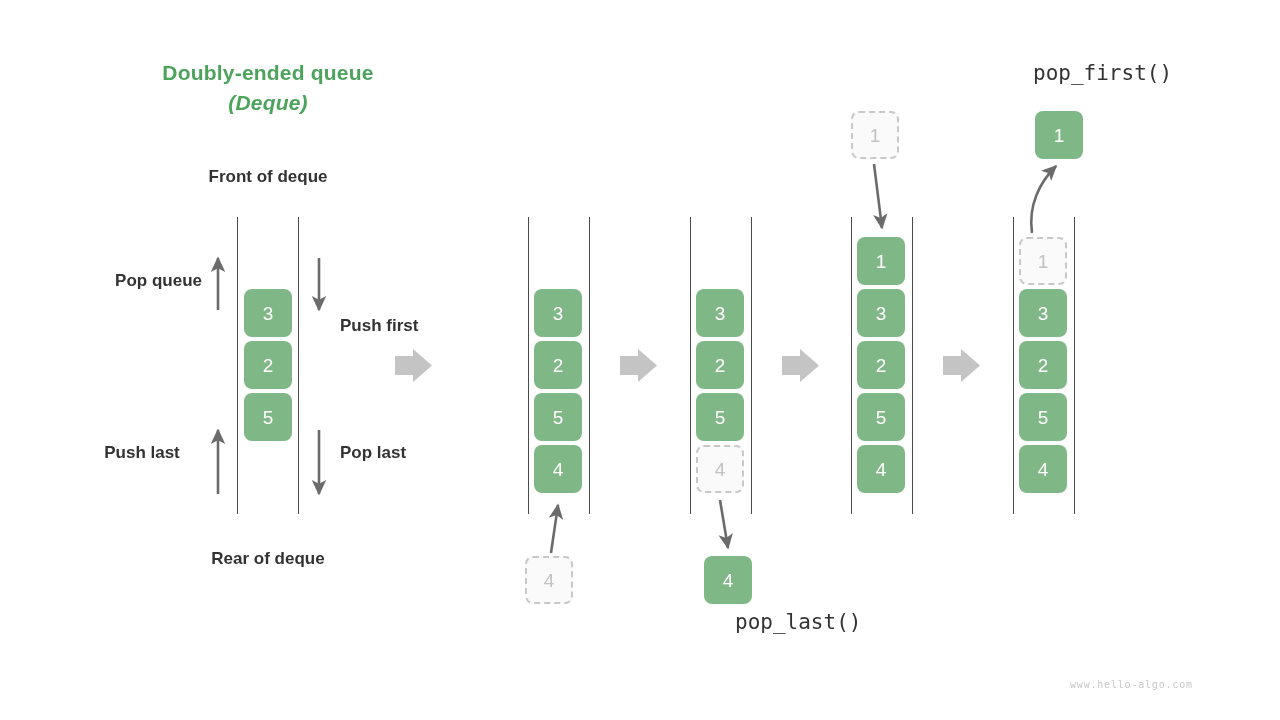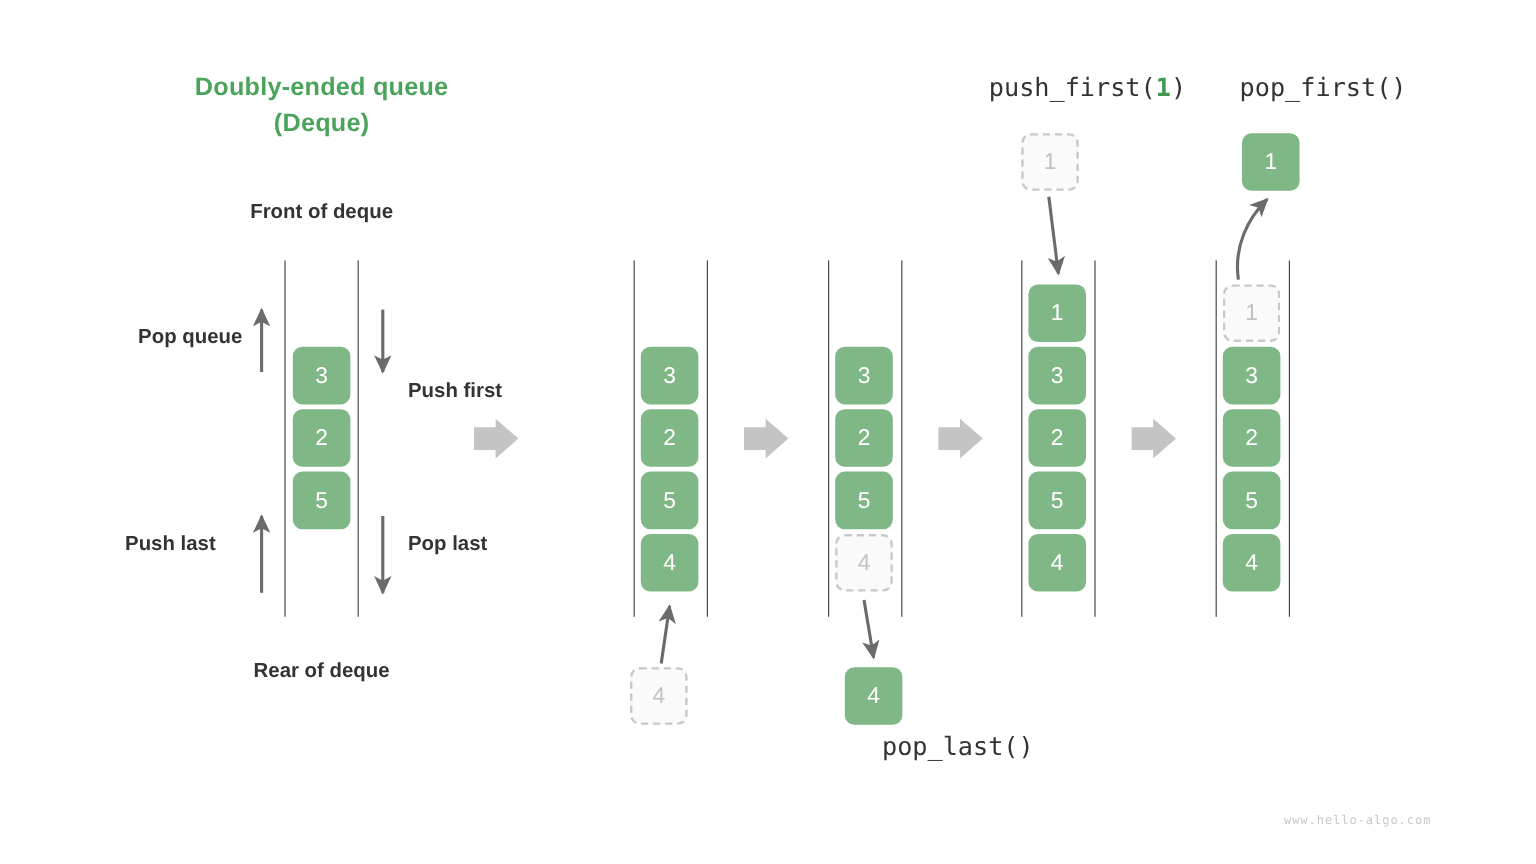--- a/index.html
+++ b/index.html
@@ -3,21 +3,21 @@
 <meta charset="utf-8">
 <style>
   html,body{margin:0;padding:0;background:#ffffff;}
   body{width:1280px;height:720px;position:relative;overflow:hidden;
        font-family:"Liberation Sans", sans-serif;}
   .canvas{position:absolute;left:0;top:0;width:1280px;height:720px;}
 
   .title{position:absolute;text-align:center;color:#4ca45c;font-weight:bold;
          font-size:21px;letter-spacing:0.2px;}
   .title .l1{display:block;line-height:30px;}
-  .title .l2{display:block;line-height:30px;}
+  .title .l2{display:block;line-height:30px;font-style:italic;}
 
   .hdrlabel{position:absolute;text-align:center;color:#333333;font-weight:bold;
             font-size:17px;line-height:20px;white-space:nowrap;}
 
   .oplabel{position:absolute;text-align:center;color:#333333;font-weight:bold;
            font-size:17px;line-height:20px;white-space:nowrap;}
 
   .monolabel{position:absolute;color:#333333;font-size:21px;line-height:26px;
              white-space:nowrap;font-family:"DejaVu Sans Mono", monospace;}
   .monolabel .arg{color:#3f9b52;font-weight:bold;}
@@ -49,23 +49,20 @@
   <div class="hdrlabel" style="left:147px;top:549px;width:242px;">Rear of deque</div>
   <div class="hdrlabel" style="left:147px;top:167px;width:242px;">Front of deque</div>
 
   <div class="oplabel" style="left:90px;top:271px;width:112px;text-align:right;">Pop queue</div>
   <div class="oplabel" style="left:340px;top:271px;width:140px;text-align:left;margin-top:45px;">Push first</div>
   <div class="oplabel" style="left:82px;top:443px;width:120px;text-align:center;">Push last</div>
   <div class="oplabel" style="left:340px;top:443px;width:140px;text-align:left;">Pop last</div>
 
   <div class="monolabel" style="left:703px;top:609px;margin-left:32px;">
     <span>pop_last()</span>
-  </div>
-  <div class="monolabel" style="left:824px;top:60px;">
-    <span>push_first(</span><span class="arg">1</span><span>)</span>
   </div>
   <div class="monolabel" style="left:1033px;top:60px;">
     <span>pop_first()</span>
   </div>
 
   <div class="rail" style="left:237px;top:217px;height:297px;"></div>
   <div class="rail" style="left:298px;top:217px;height:297px;"></div>
 
   <div class="rail" style="left:528px;top:217px;height:297px;"></div>
   <div class="rail" style="left:589px;top:217px;height:297px;"></div>

